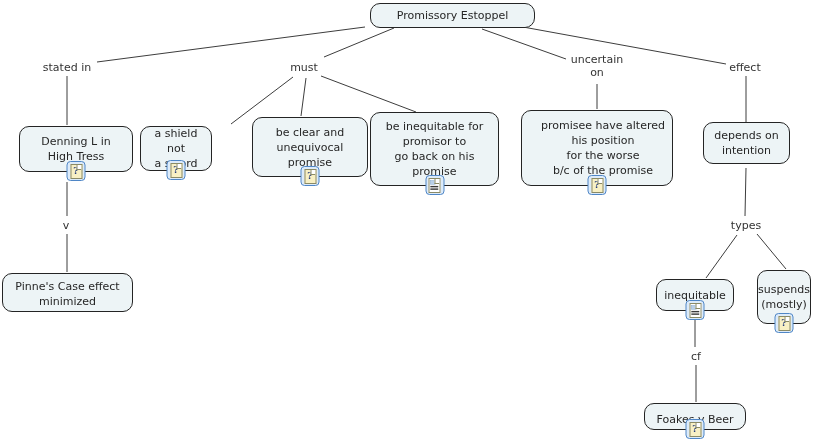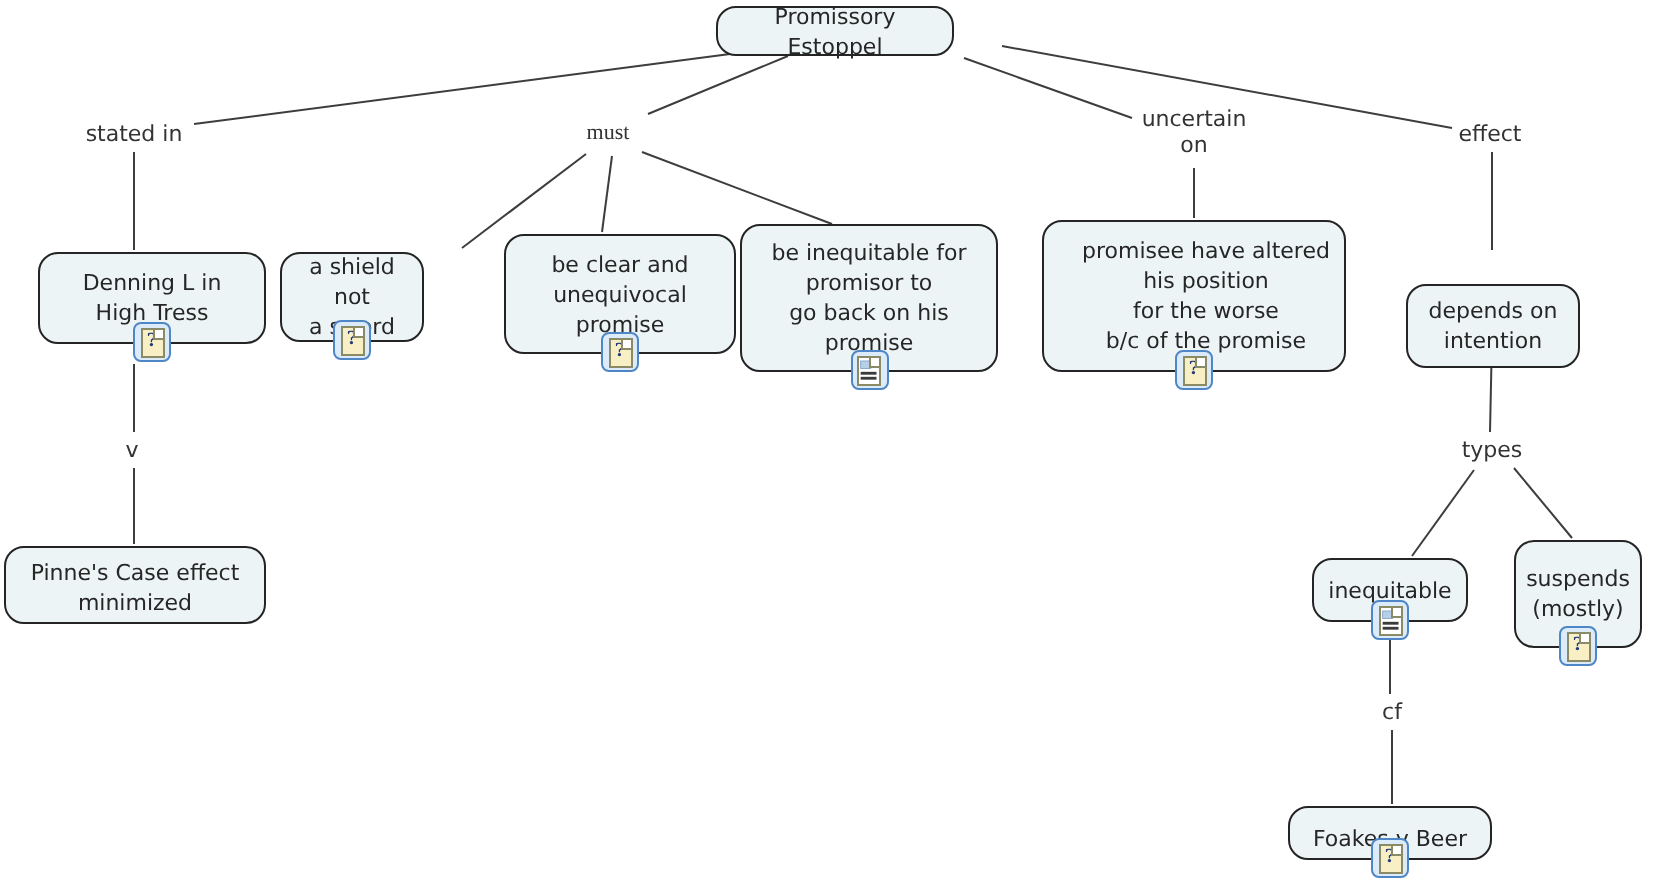--- a/index.html
+++ b/index.html
@@ -58,24 +58,24 @@
     <line x1="746" y1="76" x2="746" y2="125"></line>
     <line x1="67" y1="182" x2="67" y2="216"></line>
     <line x1="67" y1="234" x2="67" y2="272"></line>
     <line x1="746" y1="168" x2="745" y2="216"></line>
     <line x1="737" y1="235" x2="706" y2="278"></line>
     <line x1="757" y1="234" x2="786" y2="269"></line>
     <line x1="695" y1="320" x2="695" y2="347"></line>
     <line x1="696" y1="365" x2="696" y2="402"></line>
   </svg>
 
-  <div class="concept" style="left:358px;top:3px;width:119px;height:25px;">Promissory Estoppel</div>
+  <div class="concept" style="left:370px;top:3px;width:165px;height:25px;">Promissory Estoppel</div>
 
   <div class="phrase" style="left:67px;top:67px;">stated in</div>
-  <div class="phrase" style="left:304px;top:67px;font-family:Liberation Serif, serif;">must</div>
+  <div class="phrase" style="left:304px;top:67px;">must</div>
   <div class="phrase" style="left:597px;top:66px;">uncertain
 on</div>
   <div class="phrase" style="left:745px;top:67px;">effect</div>
   <div class="phrase" style="left:66px;top:225px;">v</div>
   <div class="phrase" style="left:746px;top:225px;">types</div>
   <div class="phrase" style="left:696px;top:356px;">cf</div>
 
   <div class="concept" style="left:19px;top:126px;width:114px;height:46px;">
     <span>Denning L in
 High Tress</span>
@@ -121,21 +121,21 @@
   <div class="concept" style="left:521px;top:110px;width:152px;height:76px;padding-left:16px;">
     <span>promisee have altered
 his position
 for the worse
 b/c of the promise</span>
     <span class="ricon">
       <span class="pg">?</span>
     </span>
   </div>
 
-  <div class="concept" style="left:703px;top:142px;width:87px;height:42px;">
+  <div class="concept" style="left:703px;top:122px;width:87px;height:42px;">
     <span>depends on
 intention</span>
   </div>
 
   <div class="concept" style="left:2px;top:273px;width:131px;height:39px;align-items:flex-end;">
     <span>Pinne's Case effect
 minimized</span>
   </div>
 
   <div class="concept" style="left:656px;top:279px;width:78px;height:32px;">
@@ -145,21 +145,21 @@
         <svg width="12" height="15" viewBox="0 0 12 15" xmlns="http://www.w3.org/2000/svg">
           <rect x="1" y="1.5" width="6" height="4.5" fill="#b8cfe8" stroke="#7aa0c8" stroke-width="0.5"></rect>
           <rect x="8" y="2" width="2.5" height="2.5" fill="#e0a050"></rect>
           <rect x="1" y="8" width="9.5" height="1.7" fill="#3a3a3a"></rect>
           <rect x="1" y="11" width="9.5" height="1.7" fill="#3a3a3a"></rect>
         </svg>
       </span>
     </span>
   </div>
 
-  <div class="concept" style="left:757px;top:270px;width:64px;height:54px;">
+  <div class="concept" style="left:757px;top:270px;width:54px;height:54px;">
     <span>suspends
 (mostly)</span>
     <span class="ricon">
       <span class="pg">?</span>
     </span>
   </div>
 
   <div class="concept" style="left:644px;top:403px;width:102px;height:27px;align-items:flex-end;">
     <span>Foakes v Beer</span>
     <span class="ricon">

